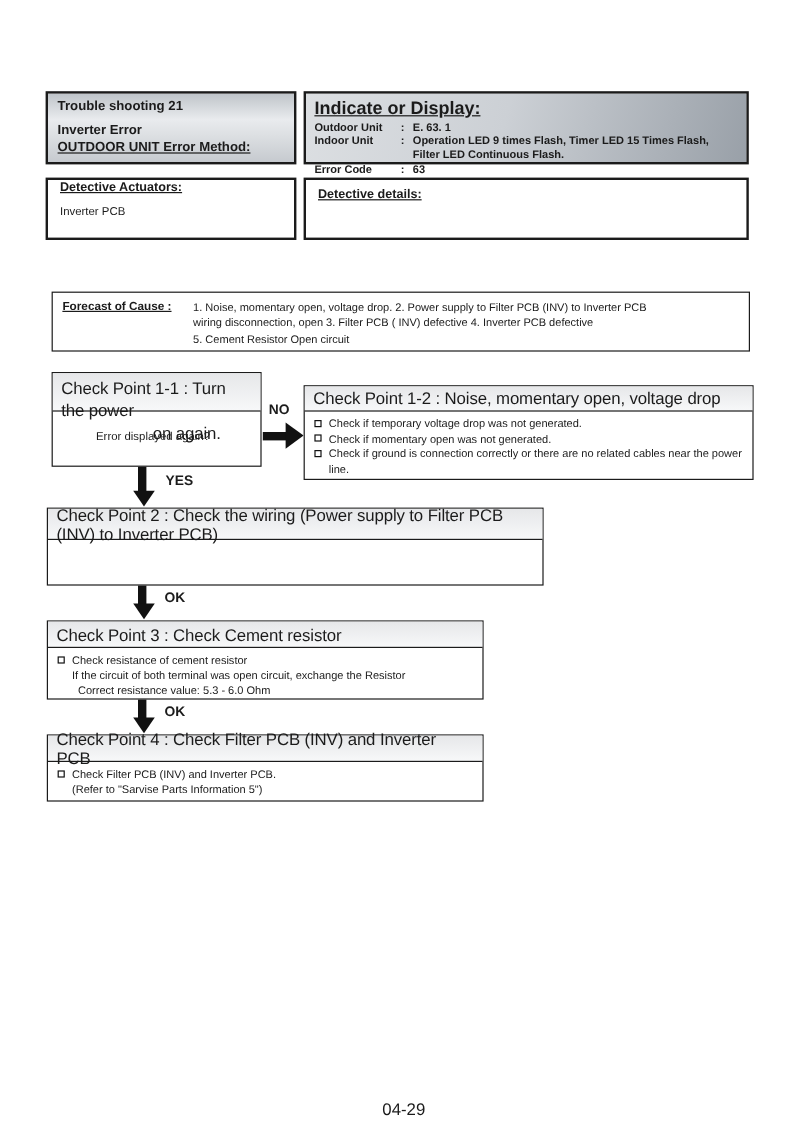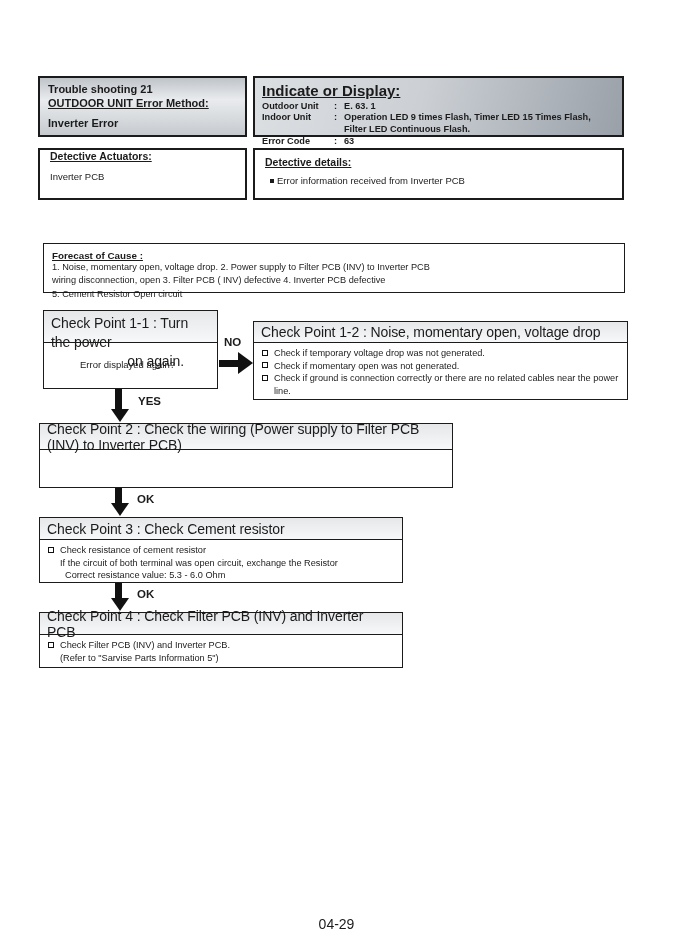--- a/index.html
+++ b/index.html
@@ -25,21 +25,21 @@
   .det-box { border:2px solid #1b1b1b; background:#fff; }
   .det-left { left:38px; top:148px; width:209px; height:52px; padding:0 10px; }
   .det-right { left:253px; top:148px; width:371px; height:52px; padding:6px 10px; }
   .det-title { font-size:10.5px; font-weight:bold; text-decoration:underline; }
   .det-val { font-size:9.5px; margin-top:9px; }
   .det-item { font-size:9.5px; margin-top:7px; padding-left:5px; display:flex; align-items:center; gap:3px; }
   .sq-bullet { width:4px; height:4px; background:#1b1b1b; flex:0 0 auto; }
 
   
   .forecast { left:43px; top:243px; width:582px; height:50px; border:1.5px solid #1b1b1b;
-              padding:6px 8px; display:flex; gap:0; background:#fff;flex-direction:column; }
+              padding:6px 8px; display:flex; gap:18px; background:#fff; }
   .fc-label { font-size:9.8px; font-weight:bold; text-decoration:underline; white-space:nowrap; }
   .fc-lines { font-size:9.2px; line-height:1.45; }
 
   
   .flow { border:1.5px solid #1b1b1b; background:#fff; }
   .cph { border-bottom:1.5px solid #1b1b1b; background:linear-gradient(180deg,#e6e7e9 0%,#f7f8f9 100%);
          font-size:14px; letter-spacing:-0.1px; padding:0 7px; display:flex; align-items:center; }
   .cp11 { left:43px; top:310px; width:175px; height:79px; }
   .cp11 .cph { display:block; height:32px; padding-top:3px; line-height:1.35; }
   .cp11-l2 { text-align:right; padding-right:26px; }
@@ -67,22 +67,22 @@
 
   .footer { left:0; right:0; top:916px; text-align:center; font-size:14px; }
 </style>
 </head>
 <body>
 
 <div class="page">
 
   <div class="abs hdr-box grad-left hdr-left">
     <div class="b">Trouble shooting  21</div>
+    <div class="b mt6">Inverter Error</div>
     <div class="b u">OUTDOOR UNIT Error Method:</div>
-    <div class="b mt6">Inverter Error</div>
   </div>
 
   <div class="abs hdr-box grad-right hdr-right">
     <div class="b u" style="font-size:15px;">Indicate or Display:</div>
     <div class="ind-row">
       <span>Outdoor Unit</span>
       <span>:</span>
       <span>E. 63. 1</span>
     </div>
     <div class="ind-row">
@@ -99,24 +99,20 @@
       <span>63</span>
     </div>
   </div>
 
   <div class="abs det-box det-left">
     <div class="det-title">Detective Actuators:</div>
     <div class="det-val">Inverter PCB</div>
   </div>
   <div class="abs det-box det-right">
     <div class="det-title">Detective details:</div>
-    <div class="det-item">
-      <span class="sq-bullet"></span>
-      <span>Error information received from Inverter PCB</span>
-    </div>
   </div>
 
   <div class="abs forecast">
     <div class="fc-label">Forecast of Cause :</div>
     <div class="fc-lines">
       <div>1. Noise, momentary open, voltage drop. 2. Power supply to Filter PCB (INV) to Inverter PCB</div>
       <div>wiring disconnection, open  3. Filter PCB ( INV) defective  4. Inverter PCB defective</div>
       <div>5. Cement Resistor Open circuit</div>
     </div>
   </div>

